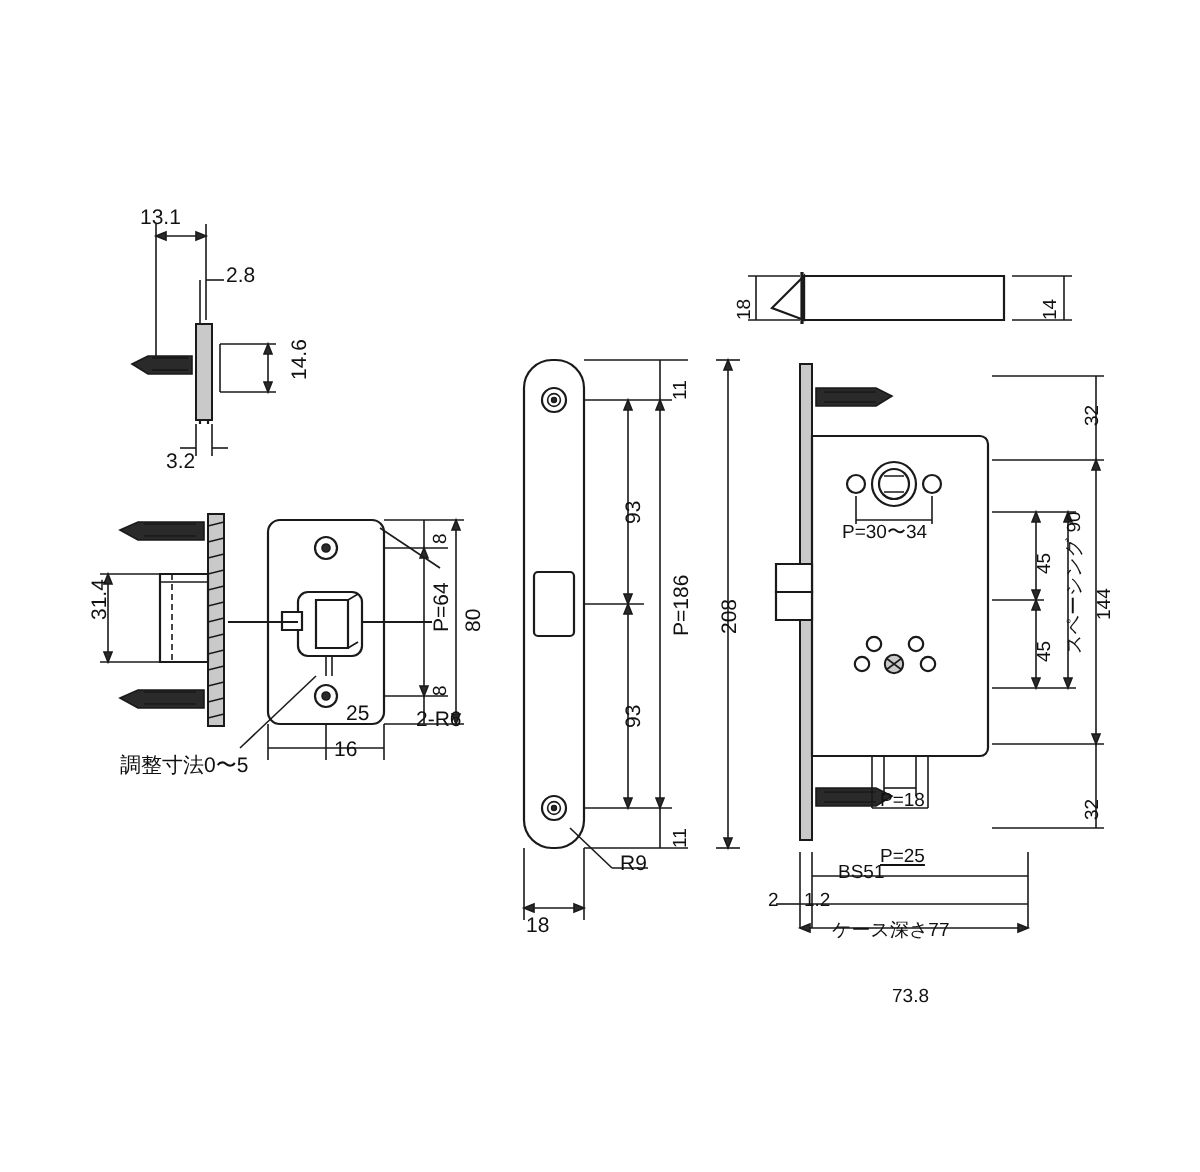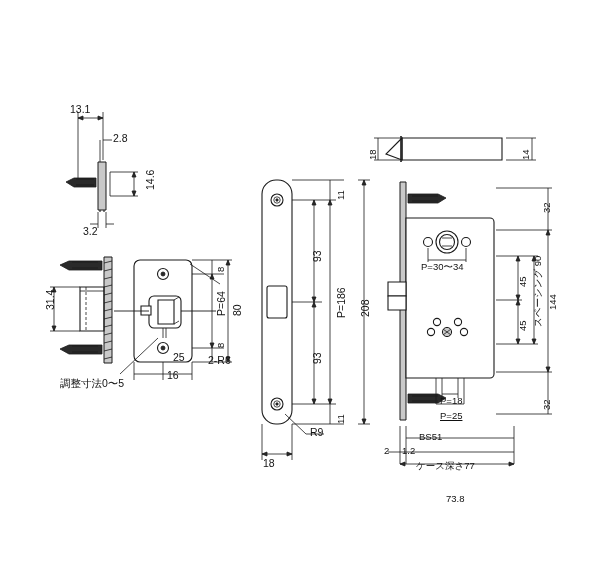--- a/index.html
+++ b/index.html
@@ -268,21 +268,21 @@
 
     <line class="stl" x1="52" y1="198" x2="52" y2="224"></line>
     <line class="stl" x1="58" y1="198" x2="58" y2="218"></line>
     <line class="stl" x1="74" y1="198" x2="74" y2="218"></line>
     <line class="stl" x1="80" y1="198" x2="80" y2="224"></line>
     <line class="stl" x1="58" y1="214" x2="74" y2="214"></line>
     <line class="stl" x1="52" y1="224" x2="80" y2="224"></line>
   </svg>
   <div class="lbl sm" style="left:421px;top:262px;">P=30〜34</div>
   <div class="lbl sm" style="left:440px;top:371px;margin-top:25px;">P=18</div>
-  <div class="lbl sm" style="left:440px;top:411px;text-decoration:underline;">P=25</div>
+  <div class="lbl sm" style="left:440px;top:424px;text-decoration:underline;">P=25</div>
 
   <svg style="left:380px;top:424px;width:160px;height:50px;">
     <line class="stl" x1="20" y1="2" x2="20" y2="40"></line>
     <line class="stl" x1="26" y1="2" x2="26" y2="40"></line>
     <line class="stl" x1="134" y1="2" x2="134" y2="40"></line>
 
     <line class="stl" x1="26" y1="14" x2="134" y2="14"></line>
 
     <line class="stl" x1="20" y1="28" x2="134" y2="28"></line>
     <line class="stl" x1="8" y1="28" x2="20" y2="28"></line>

